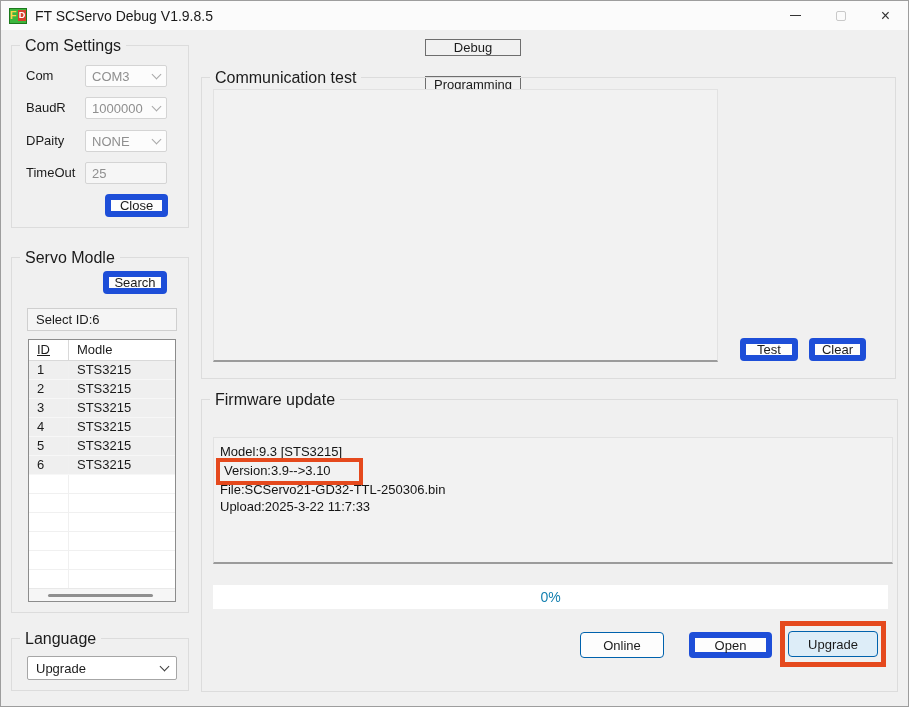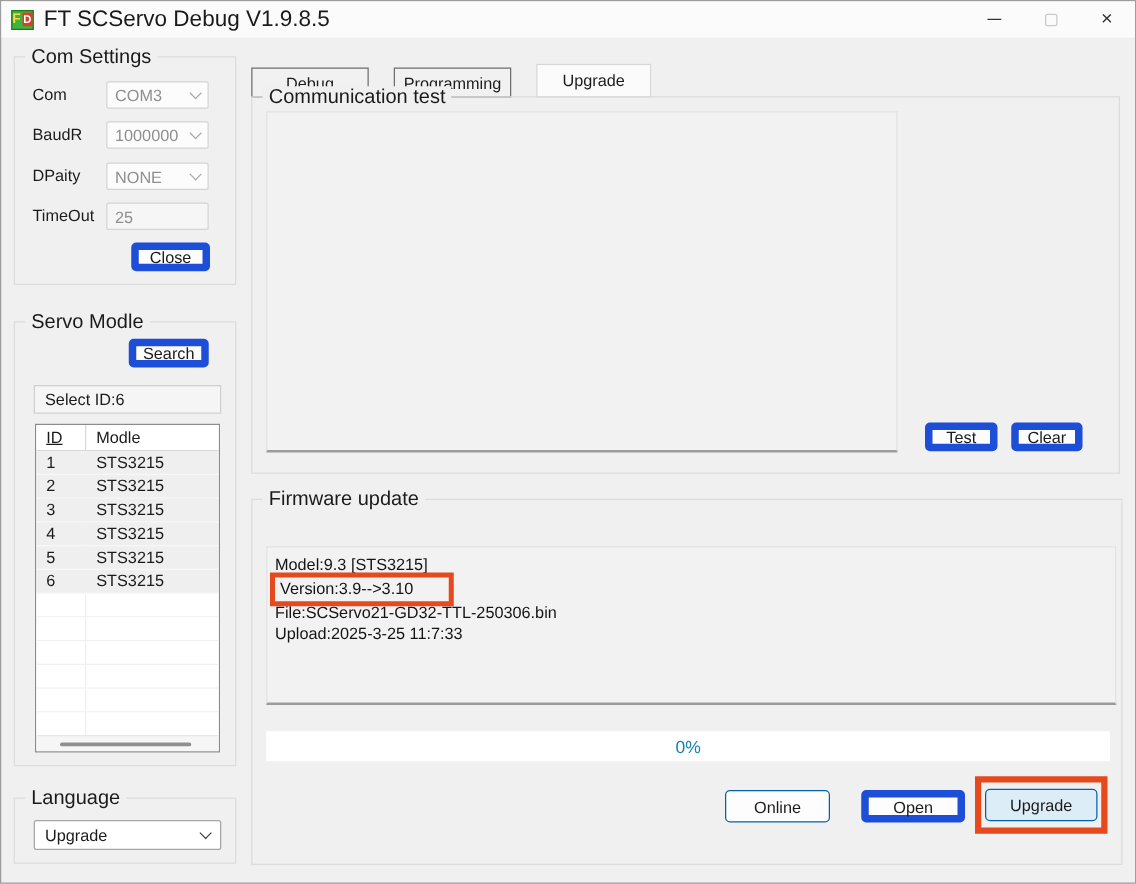--- a/index.html
+++ b/index.html
@@ -11,21 +11,21 @@
     font-size:13px; color:#1b1b1b;
   }
 
   
   .titlebar { position:absolute; left:0; top:0; width:100%; height:29px; background:#fbfbfb;
               display:flex; align-items:center; }
   .app-icon { width:18px; height:16px; margin-left:8px; background:#3db53d; border:1px solid #1d7a1d;
               display:flex; align-items:center; justify-content:center; gap:1px; }
   .app-icon .ic-f { color:#ffd24a; font-weight:bold; font-size:11px; line-height:11px; }
   .app-icon .ic-d { color:#fff; background:#d8402c; font-weight:bold; font-size:9px; line-height:11px; padding:0 1px; }
-  .title-text { margin-left:8px; font-size:18px; color:#1a1a1a; }
+  .title-text { margin-left:8px; font-size:14px; color:#1a1a1a; }
   .win-controls { position:absolute; right:0; top:0; height:29px; display:flex; }
   .win-btn { width:45px; height:29px; display:flex; align-items:center; justify-content:center; }
   .glyph-min { width:11px; height:1px; background:#333; }
   .glyph-max { width:10px; height:10px; border:1px solid #c9c9c9; border-radius:2px; }
   .glyph-close { font-size:16px; color:#333; line-height:16px; }
 
   
   .groupbox { position:absolute; border:1px solid #dcdcdc; }
   .group-label { position:absolute; top:-9px; left:8px; background:#f0f0f0; padding:0 5px;
                  font-size:16px; color:#1b1b1b; white-space:nowrap; }
@@ -74,22 +74,22 @@
                   background:#f6f6f6; border-top:1px solid #e8e8e8; }
   .st-thumb { position:absolute; left:13%; top:5px; width:72%; height:3px; background:#8f8f8f; border-radius:2px; }
 
   
   .lang-select { position:absolute; left:15px; top:17px; width:150px; height:24px;
                  background:#fff; border:1px solid #a6a6a6; border-radius:2px;
                  display:flex; align-items:center; justify-content:space-between;
                  padding:0 8px; font-size:13px; color:#1b1b1b; }
 
   
-  .tabbar { position:absolute; left:200px; top:49px; width:320px; height:28px;
-            display:flex; gap:20px; align-items:flex-end; }
+  .tabbar { position:absolute; left:200px; top:38px; width:320px; height:28px;
+            display:flex; gap:20px; align-items:flex-end;flex-direction:column; }
   .tab { width:96px; height:24px; background:#f1f1f1; border:1px solid #6e6e6e;
          display:flex; align-items:center; justify-content:center; font-size:13px; }
   .tab.active { width:94px; height:27px; background:#fbfbfb; border:1px solid #d6d6d6; }
 
   
   .comm-log { position:absolute; left:11px; top:11px; width:505px; height:273px;
               background:#f2f2f2; border:1px solid #e2e2e2; border-bottom:2px solid #9b9b9b; }
   .btn-test  { position:absolute; left:538px; top:260px; width:58px; height:23px; }
   .btn-clear { position:absolute; left:607px; top:260px; width:57px; height:23px; }
 
@@ -253,21 +253,21 @@
     <div class="btn btn-test">Test</div>
     <div class="btn btn-clear">Clear</div>
   </div>
 
   <div class="groupbox gb-fw">
     <span class="group-label">Firmware update</span>
     <div class="fw-info" id="fw-info">
         <div class="fw-line">Model:9.3 [STS3215]</div>
         <div class="fw-line"><span class="hl-box">Version:3.9--&gt;3.10</span></div>
         <div class="fw-line">File:SCServo21-GD32-TTL-250306.bin</div>
-        <div class="fw-line">Upload:2025-3-25 11:7:33</div>
+        <div class="fw-line">Upload:2025-3-22 11:7:33</div>
       </div>
     <div class="fw-progress">
       <span>0%</span>
     </div>
     <div class="btn btn-online">Online</div>
     <div class="btn btn-open">Open</div>
     <div class="upgrade-wrap">
       <div class="btn btn-upgrade">Upgrade</div>
     </div>
   </div>

